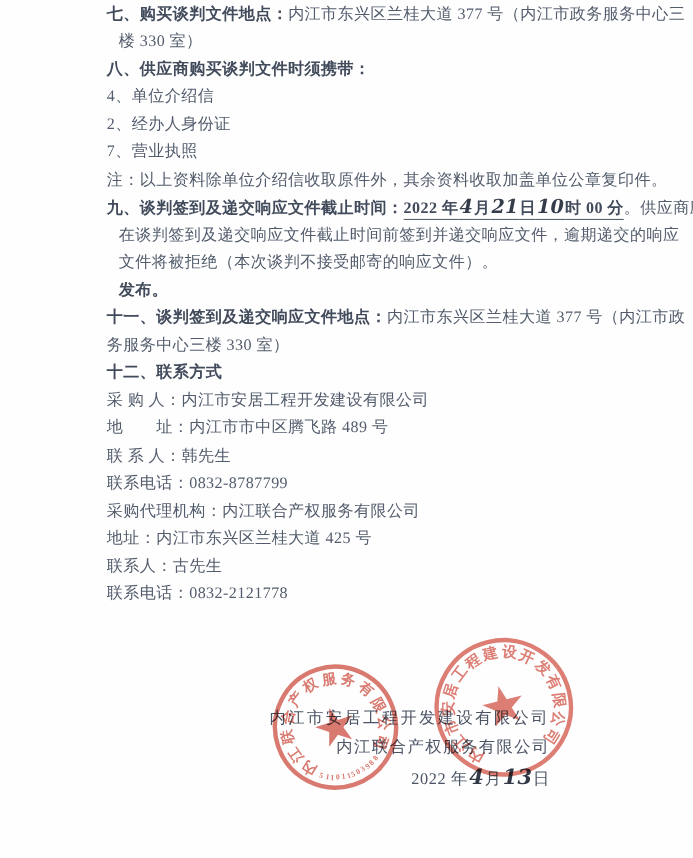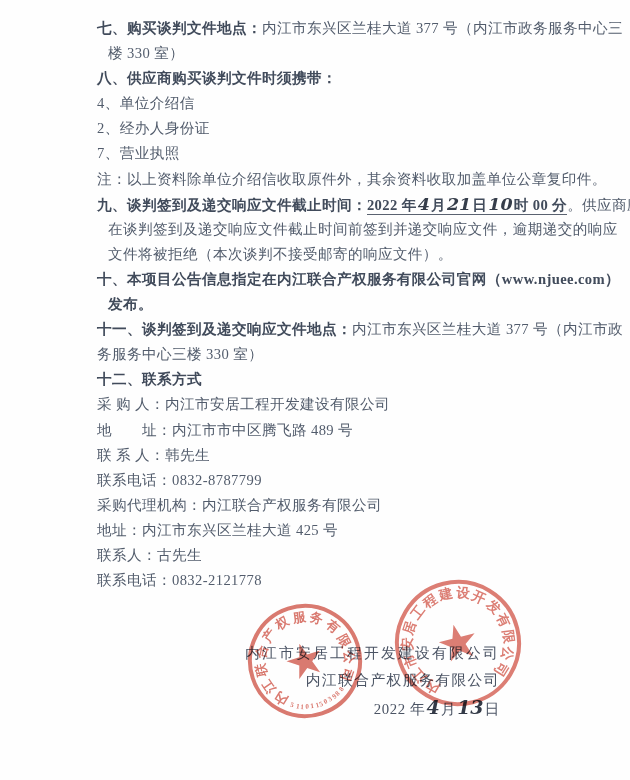--- a/index.html
+++ b/index.html
@@ -1,21 +1,21 @@
 <!DOCTYPE html>
 <html><head>
 <meta charset="utf-8">
 <style>
   html,body{margin:0;padding:0;background:#ffffff;}
   .page{
     position:relative;width:630px;height:780px;background:#fefefef8;
     overflow:hidden;
     font-family:"Liberation Serif","DejaVu Serif",serif;
   }
-  .doc{position:absolute;left:97px;top:16px;width:478px;}
+  .doc{position:absolute;left:97px;top:1px;width:478px;}
   .line{
     height:25.1px;line-height:25.1px;font-size:14.6px;color:#525c6c;
     letter-spacing:0.4px;white-space:nowrap;
   }
   .line.cont{padding-left:11px;}
   .seg-b{font-weight:bold;color:#414b5b;}
   .seg-u{border-bottom:1px solid #5a6270;padding-bottom:1px;}
   .seg-h{
     font-family:"DejaVu Serif",serif;font-style:italic;font-weight:bold;
     font-size:17.5px;color:#353d4a;letter-spacing:0;padding:0 1px;
@@ -45,21 +45,20 @@
       <div class="line"><span class="seg-b">七、购买谈判文件地点：</span><span>内江市东兴区兰桂大道 377 号（内江市政务服务中心三</span></div>
       <div class="line cont"><span>楼 330 室）</span></div>
       <div class="line"><span class="seg-b">八、供应商购买谈判文件时须携带：</span></div>
       <div class="line"><span>4、单位介绍信</span></div>
       <div class="line"><span>2、经办人身份证</span></div>
       <div class="line"><span>7、营业执照</span></div>
       <div class="line"><span>注：以上资料除单位介绍信收取原件外，其余资料收取加盖单位公章复印件。</span></div>
       <div class="line"><span class="seg-b">九、谈判签到及递交响应文件截止时间：</span><span class="seg-b seg-u">2022 年</span><span class="seg-h seg-u">4</span><span class="seg-b seg-u">月</span><span class="seg-h seg-u">21</span><span class="seg-b seg-u">日</span><span class="seg-h seg-u">10</span><span class="seg-b seg-u">时 00 分</span><span>。供应商应</span></div>
       <div class="line cont"><span>在谈判签到及递交响应文件截止时间前签到并递交响应文件，逾期递交的响应</span></div>
       <div class="line cont"><span>文件将被拒绝（本次谈判不接受邮寄的响应文件）。</span></div>
-      <div class="line"><span class="seg-b">十、本项目公告信息指定在内江联合产权服务有限公司官网（www.njuee.com）</span></div>
       <div class="line cont"><span class="seg-b">发布。</span></div>
       <div class="line"><span class="seg-b">十一、谈判签到及递交响应文件地点：</span><span>内江市东兴区兰桂大道 377 号（内江市政</span></div>
       <div class="line"><span>务服务中心三楼 330 室）</span></div>
       <div class="line"><span class="seg-b">十二、联系方式</span></div>
       <div class="line"><span>采 购 人：内江市安居工程开发建设有限公司</span></div>
       <div class="line"><span>地　　址：内江市市中区腾飞路 489 号</span></div>
       <div class="line"><span>联 系 人：韩先生</span></div>
       <div class="line"><span>联系电话：0832-8787799</span></div>
       <div class="line"><span>采购代理机构：内江联合产权服务有限公司</span></div>
       <div class="line"><span>地址：内江市东兴区兰桂大道 425 号</span></div>

